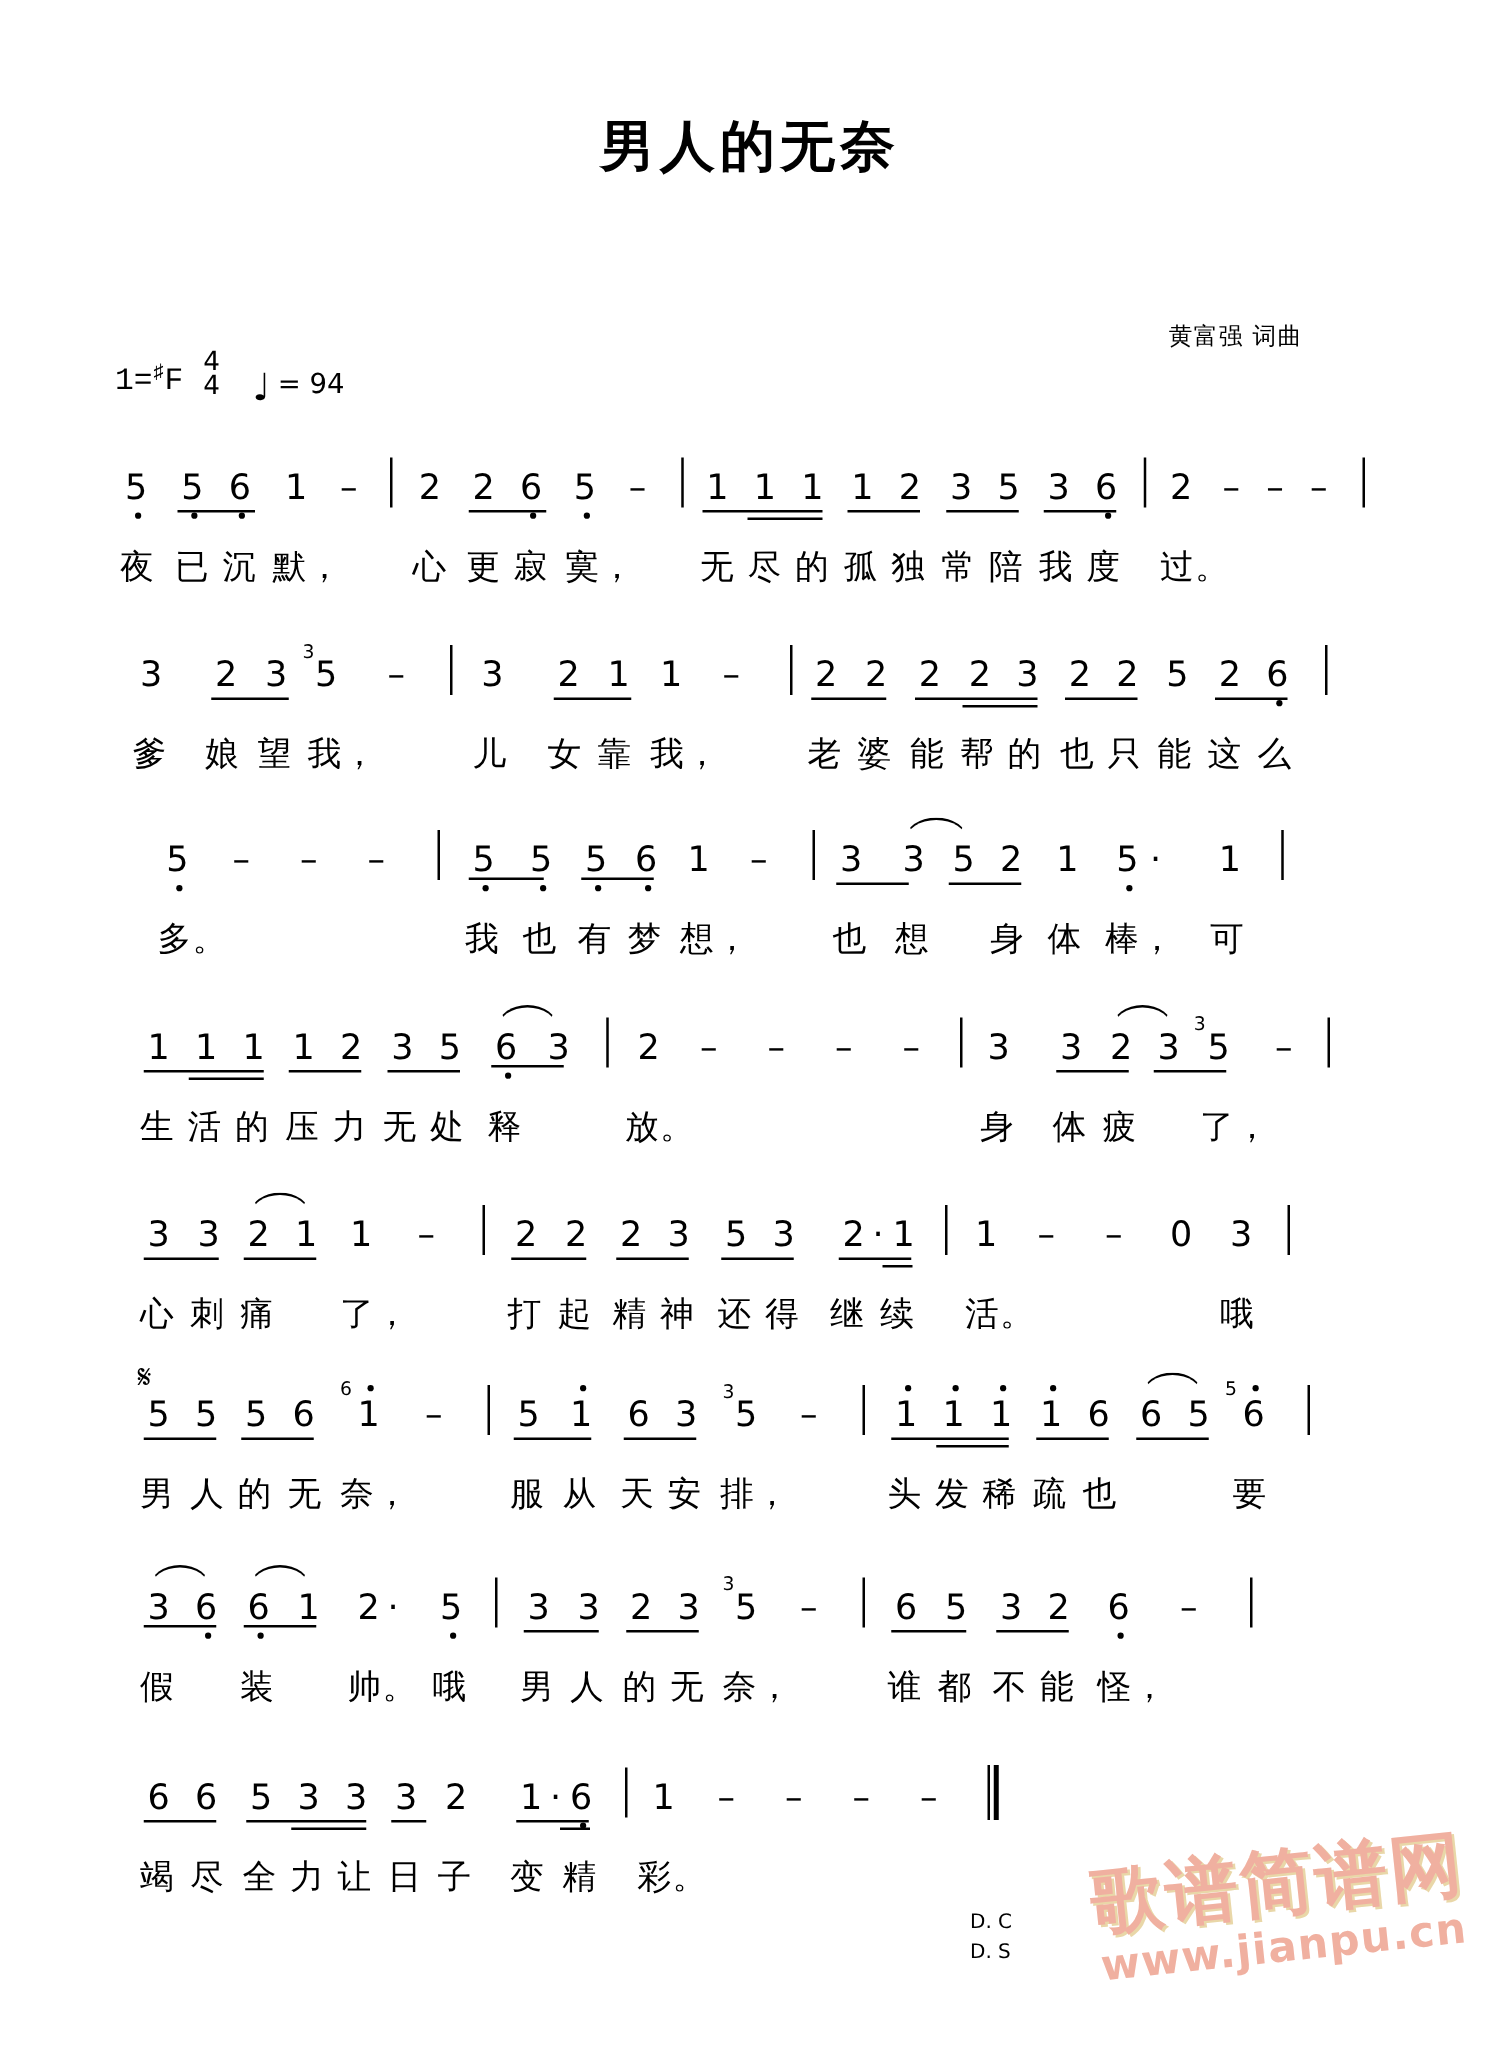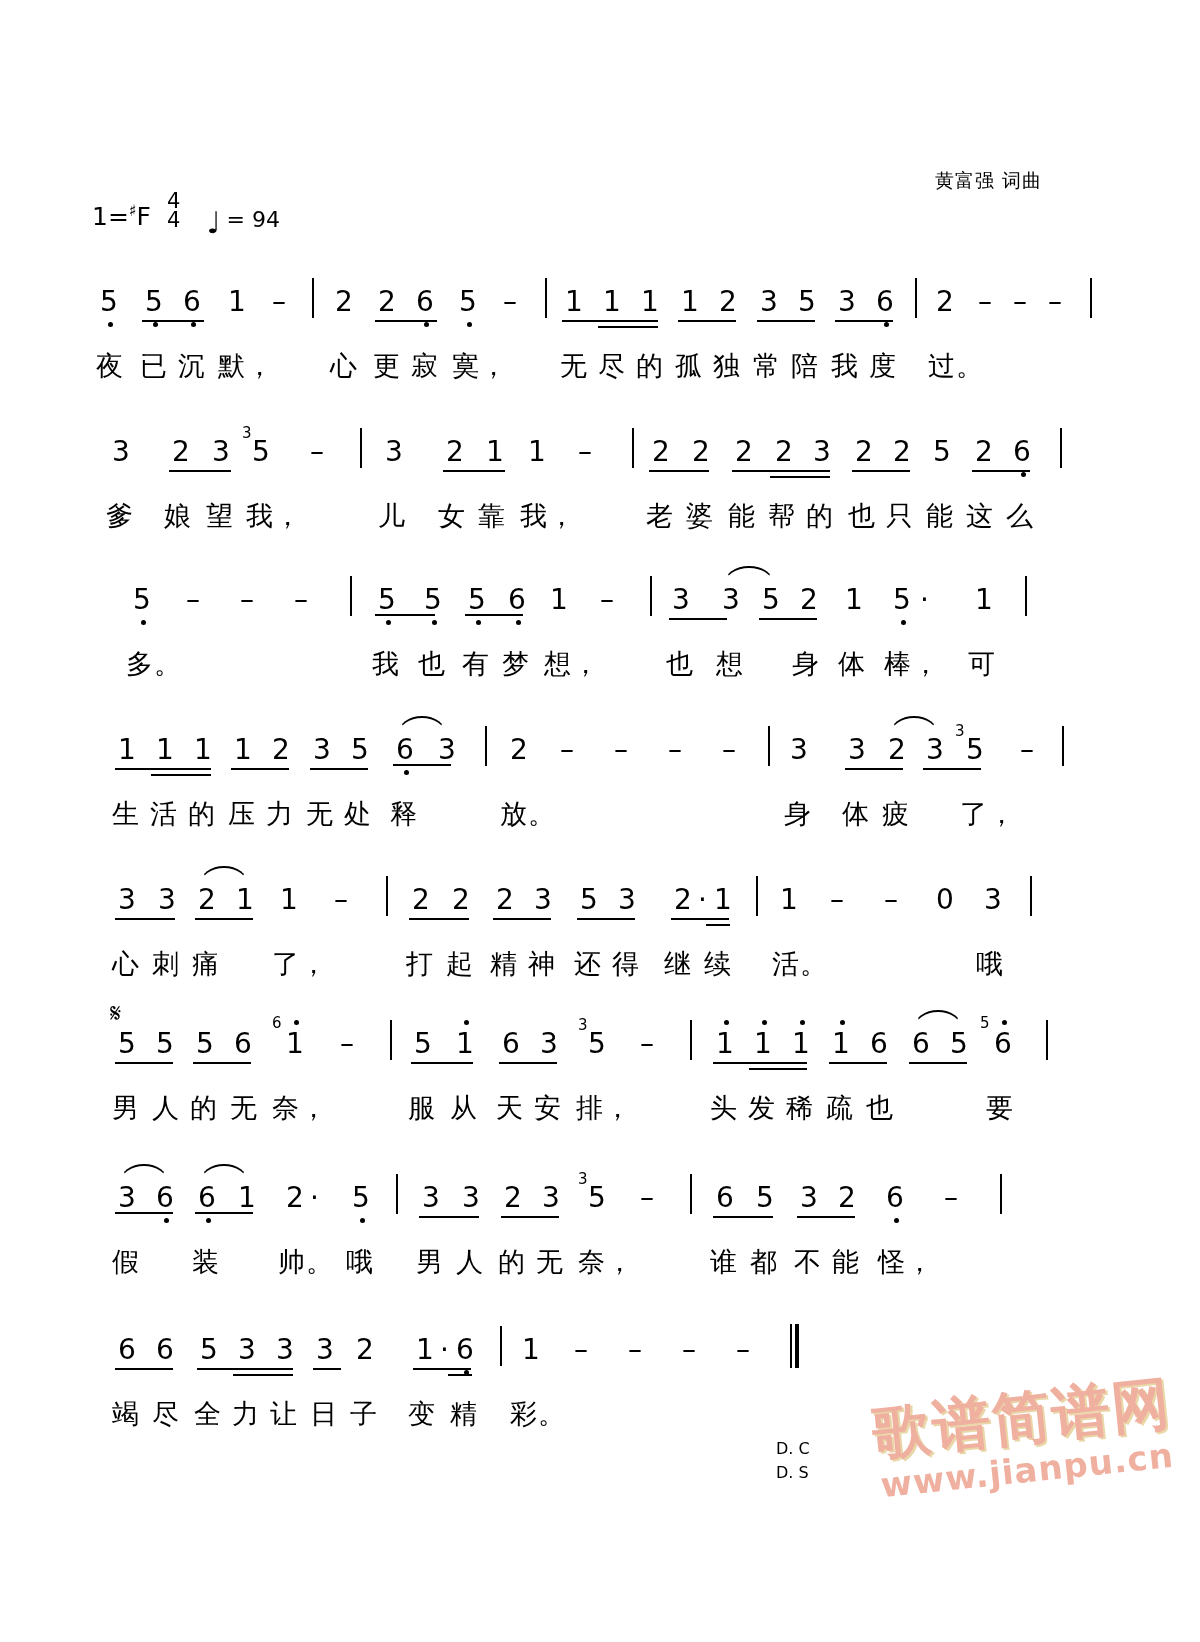--- a/index.html
+++ b/index.html
@@ -40,21 +40,21 @@
   }
   .meta-row {
     position: absolute;
     top: 192px;
     left: 92px;
     display: flex;
     align-items: flex-end;
     font-size: 25px;
     font-family: "DejaVu Sans", sans-serif;
   }
-  .meta-key { font-size: 25px; }
+  .meta-key { font-size: 25px; font-family: Liberation Mono, monospace; }
   .meta-key sup { font-size: 16px; vertical-align: super; }
   .meta-time {
     display: inline-flex;
     flex-direction: column;
     align-items: center;
     line-height: 0.92;
     font-size: 21px;
     margin-left: 16px;
     margin-bottom: 1px;
   }
@@ -202,20 +202,21 @@
     position: absolute;
     right: 4px;
     top: 76px;
   }
 </style>
 </head>
 <body>
 
 <div class="sheet">
 
+  <div class="title">男人的无奈</div>
   <div class="credit">黄富强 词曲</div>
 
   <div class="meta-row">
     <span class="meta-key">
       <span>1=</span><sup>♯</sup><span>F</span>
     </span>
     <span class="meta-time">
       <span>4</span>
       <span>4</span>
     </span>

